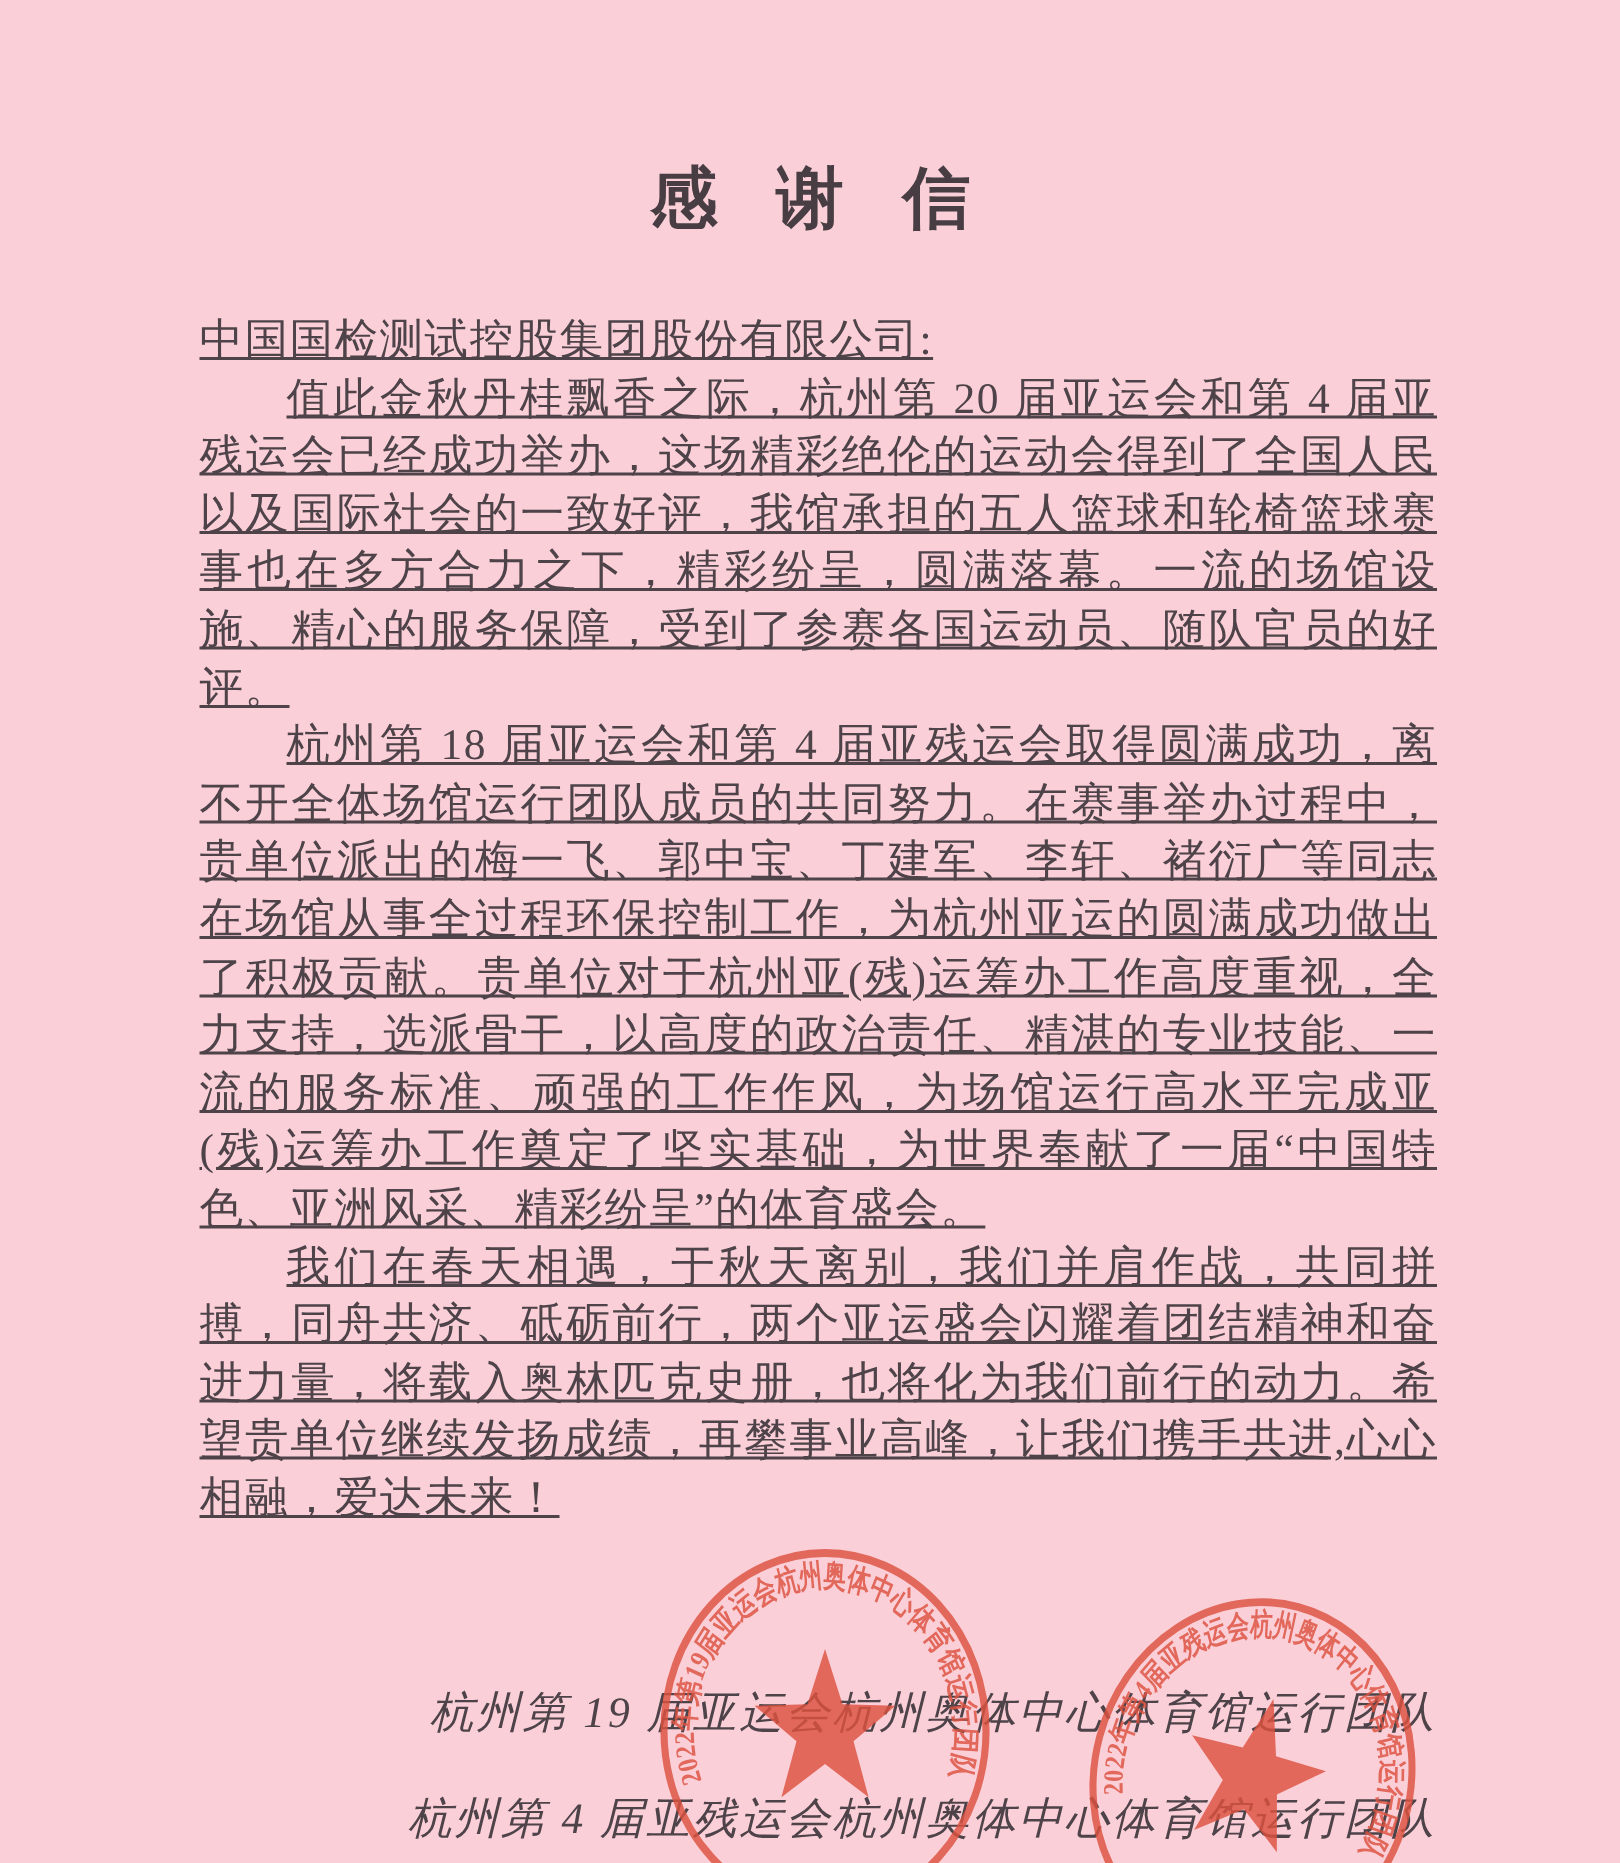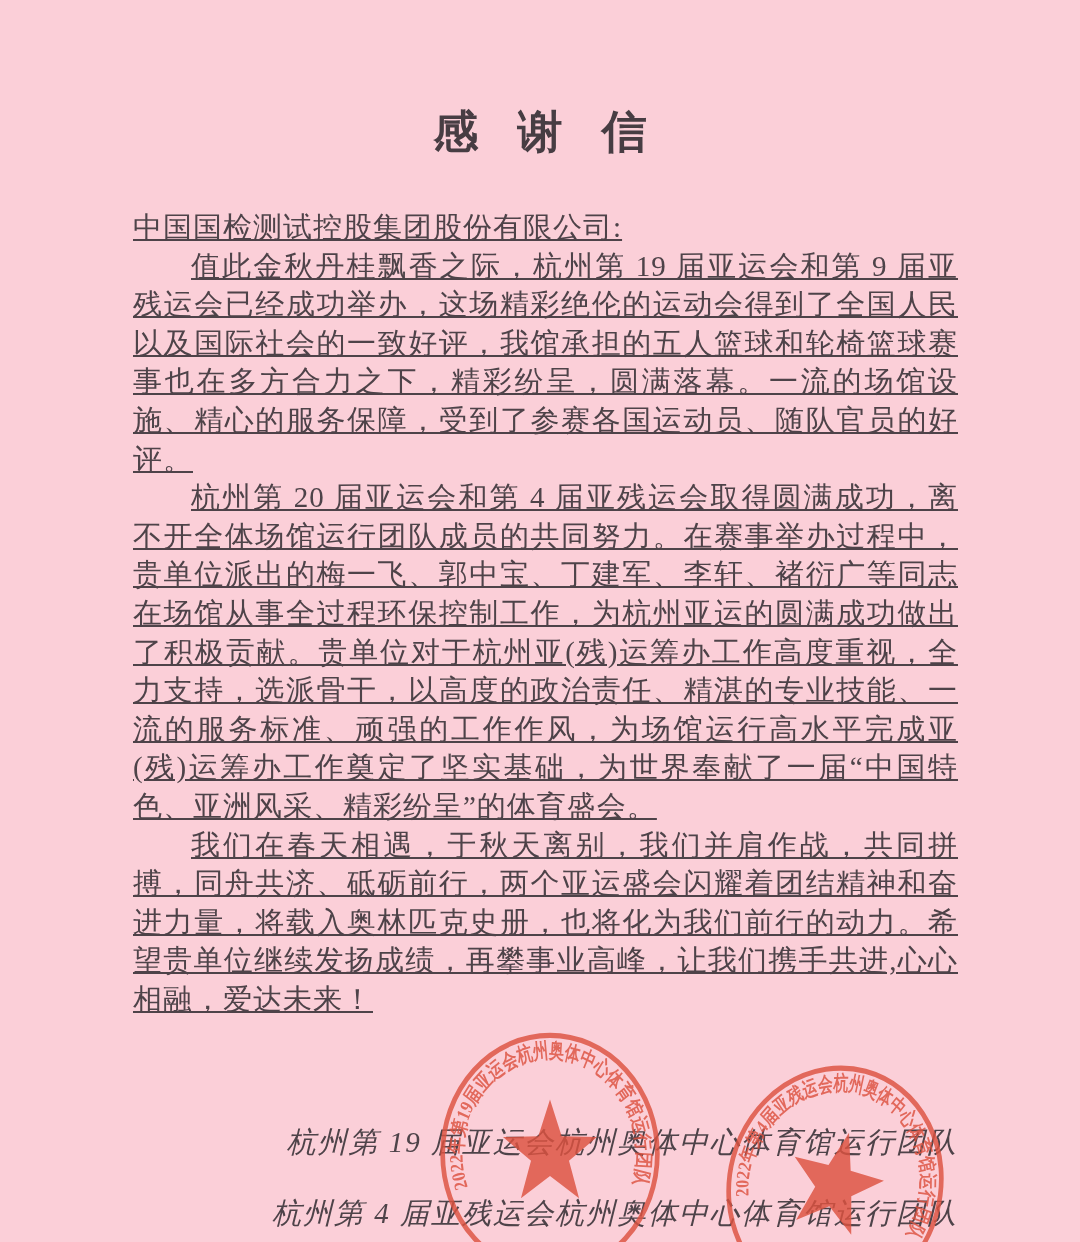--- a/index.html
+++ b/index.html
@@ -86,22 +86,22 @@
 </style>
 </head>
 <body>
 
 <div class="page">
 
   <h1 class="title">感 谢 信</h1>
 
   <div class="body-text">
     <p class="salutation">中国国检测试控股集团股份有限公司:</p>
-    <p class="para">值此金秋丹桂飘香之际，杭州第 19 届亚运会和第 9 届亚残运会已经成功举办，这场精彩绝伦的运动会得到了全国人民以及国际社会的一致好评，我馆承担的五人篮球和轮椅篮球赛事也在多方合力之下，精彩纷呈，圆满落幕。一流的场馆设施、精心的服务保障，受到了参赛各国运动员、随队官员的好评。</p>
-    <p class="para">杭州第 20 届亚运会和第 4 届亚残运会取得圆满成功，离不开全体场馆运行团队成员的共同努力。在赛事举办过程中，贵单位派出的梅一飞、郭中宝、丁建军、李轩、褚衍广等同志在场馆从事全过程环保控制工作，为杭州亚运的圆满成功做出了积极贡献。贵单位对于杭州亚(残)运筹办工作高度重视，全力支持，选派骨干，以高度的政治责任、精湛的专业技能、一流的服务标准、顽强的工作作风，为场馆运行高水平完成亚(残)运筹办工作奠定了坚实基础，为世界奉献了一届“中国特色、亚洲风采、精彩纷呈”的体育盛会。</p>
+    <p class="para">值此金秋丹桂飘香之际，杭州第 20 届亚运会和第 4 届亚残运会已经成功举办，这场精彩绝伦的运动会得到了全国人民以及国际社会的一致好评，我馆承担的五人篮球和轮椅篮球赛事也在多方合力之下，精彩纷呈，圆满落幕。一流的场馆设施、精心的服务保障，受到了参赛各国运动员、随队官员的好评。</p>
+    <p class="para">杭州第 18 届亚运会和第 4 届亚残运会取得圆满成功，离不开全体场馆运行团队成员的共同努力。在赛事举办过程中，贵单位派出的梅一飞、郭中宝、丁建军、李轩、褚衍广等同志在场馆从事全过程环保控制工作，为杭州亚运的圆满成功做出了积极贡献。贵单位对于杭州亚(残)运筹办工作高度重视，全力支持，选派骨干，以高度的政治责任、精湛的专业技能、一流的服务标准、顽强的工作作风，为场馆运行高水平完成亚(残)运筹办工作奠定了坚实基础，为世界奉献了一届“中国特色、亚洲风采、精彩纷呈”的体育盛会。</p>
     <p class="para">我们在春天相遇，于秋天离别，我们并肩作战，共同拼搏，同舟共济、砥砺前行，两个亚运盛会闪耀着团结精神和奋进力量，将载入奥林匹克史册，也将化为我们前行的动力。希望贵单位继续发扬成绩，再攀事业高峰，让我们携手共进,心心相融，爱达未来！</p>
   </div>
 
   <div class="sign-block">
 
     <p class="sig sig-1">杭州第 19 届亚运会杭州奥体中心体育馆运行团队</p>
     <p class="sig sig-2">杭州第 4 届亚残运会杭州奥体中心体育馆运行团队</p>
 
     <div class="seal seal-left">
       <svg viewBox="0 0 240 240" preserveAspectRatio="none">

